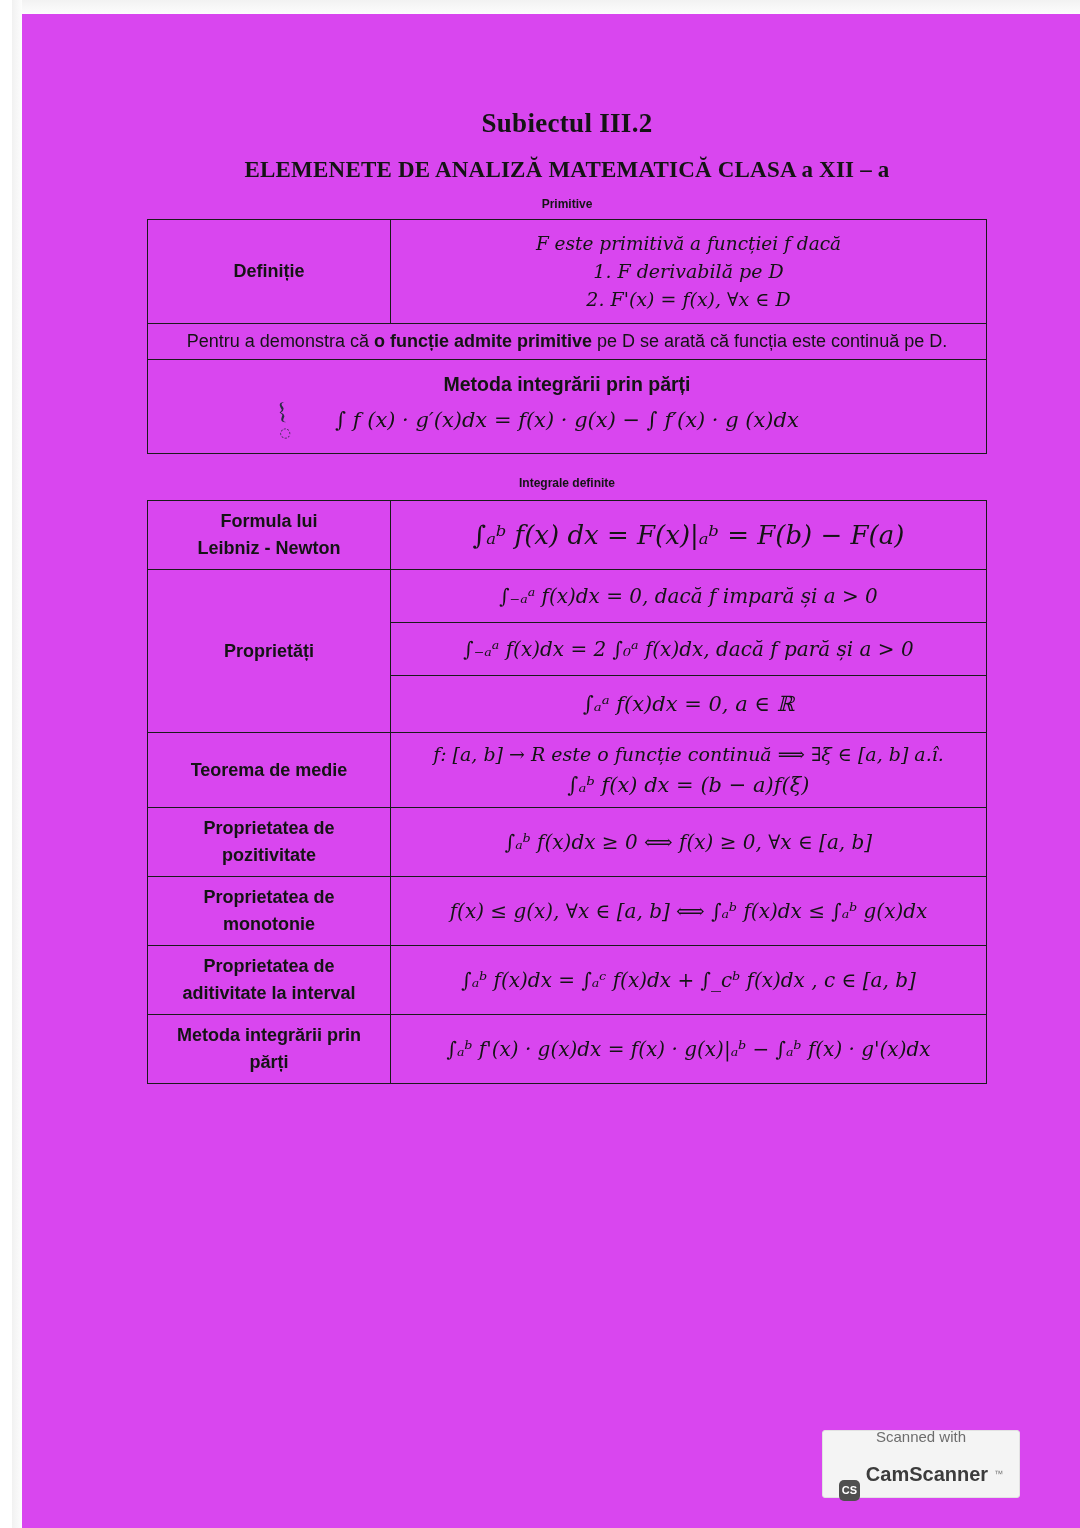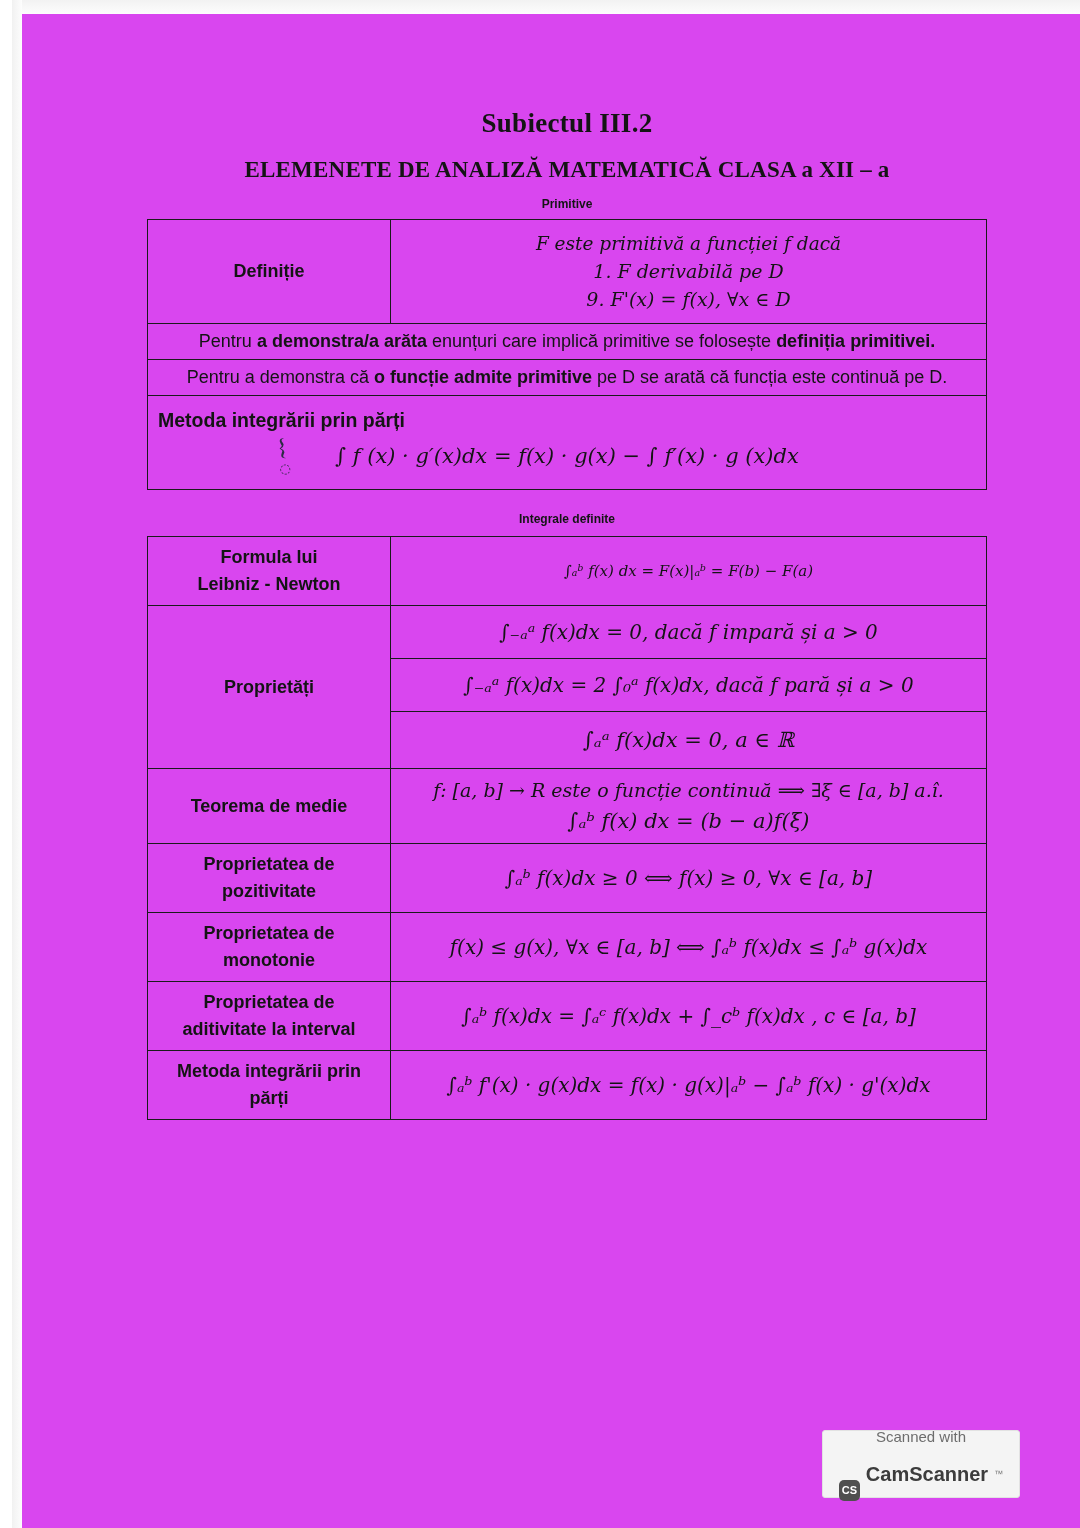--- a/index.html
+++ b/index.html
@@ -97,20 +97,21 @@
   .defn-lines div { margin: 6px 0; }
   .defn-head { text-align: center; font-size: 18.5px; }
   .numbered { text-align: center; }
   .rowtext {
     text-align: center;
     font-size: 18.5px;
     font-family: "Liberation Sans", sans-serif;
   }
   .rowtext b { font-weight: bold; }
   .parti-head {
+    text-align: center;
     font-weight: bold;
     font-size: 19.5px;
     font-family: "Liberation Sans", sans-serif;
     padding: 6px 0 4px 0;
   }
   .parti-formula {
     text-align: center;
     padding: 8px 0 14px 0;
     position: relative;
   }
@@ -193,27 +194,22 @@
           <col class="col-l">
           <col>
         </colgroup>
       <tbody>
         <tr>
           <td class="lbl">Definiție</td>
           <td>
             <div class="defn-lines">
               <div class="defn-head math">F este primitivă a funcției f dacă</div>
               <div class="numbered math">1.   F derivabilă pe D</div>
-              <div class="numbered math">9.   F'(x) = f(x), ∀x ∈ D</div>
+              <div class="numbered math">2.   F'(x) = f(x), ∀x ∈ D</div>
             </div>
-          </td>
-        </tr>
-        <tr>
-          <td colspan="2" class="rowtext">
-            <span>Pentru </span><b>a demonstra/a arăta</b><span> enunțuri care implică primitive se folosește </span><b>definiția primitivei.</b>
           </td>
         </tr>
         <tr>
           <td colspan="2" class="rowtext">
             <span>Pentru a demonstra că </span><b>o funcție admite primitive</b><span> pe D se arată că funcția este continuă pe D.</span>
           </td>
         </tr>
         <tr>
           <td colspan="2">
             <div class="parti-head">Metoda integrării prin părți</div>
@@ -232,21 +228,21 @@
       <colgroup>
           <col class="col-l">
           <col>
         </colgroup>
       <tbody>
         <tr>
           <td class="lbl">
             <div>Formula lui</div>
             <div>Leibniz - Newton</div>
           </td>
-          <td class="ctr math" style="font-size:15px; padding:16px 6px">∫ₐᵇ f(x) dx = F(x)|ₐᵇ = F(b) − F(a)</td>
+          <td class="ctr math" style="font-size:26px; padding:16px 6px">∫ₐᵇ f(x) dx = F(x)|ₐᵇ = F(b) − F(a)</td>
         </tr>
 
         <tr>
           <td class="lbl" rowspan="3">Proprietăți</td>
           <td class="ctr math" style="font-size:20px; padding:14px 4px">∫₋ₐᵃ f(x)dx = 0, dacă f impară și a &gt; 0</td>
         </tr>
         <tr>
           <td class="ctr math" style="font-size:20px; padding:14px 10px">∫₋ₐᵃ f(x)dx = 2 ∫₀ᵃ f(x)dx,  dacă f pară și a &gt; 0</td>
         </tr>
         <tr>

